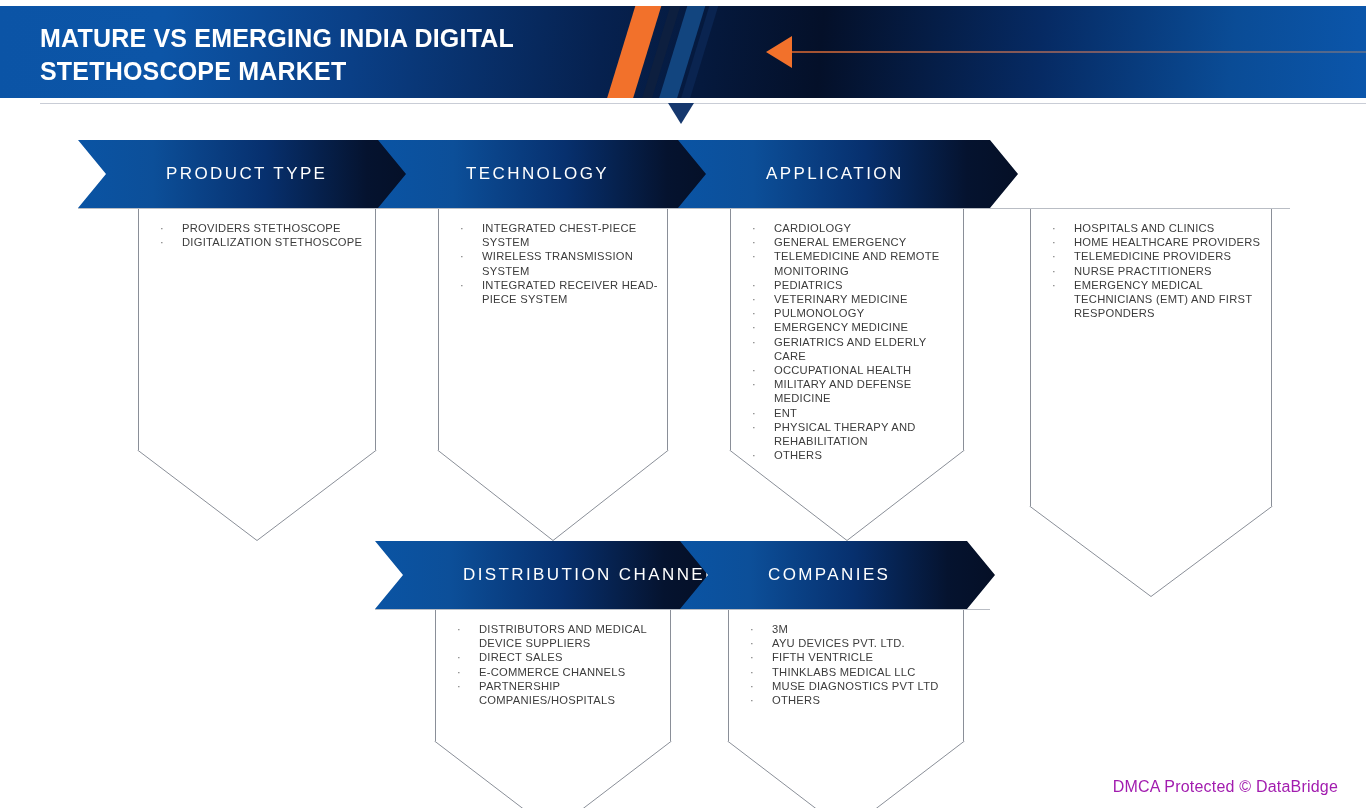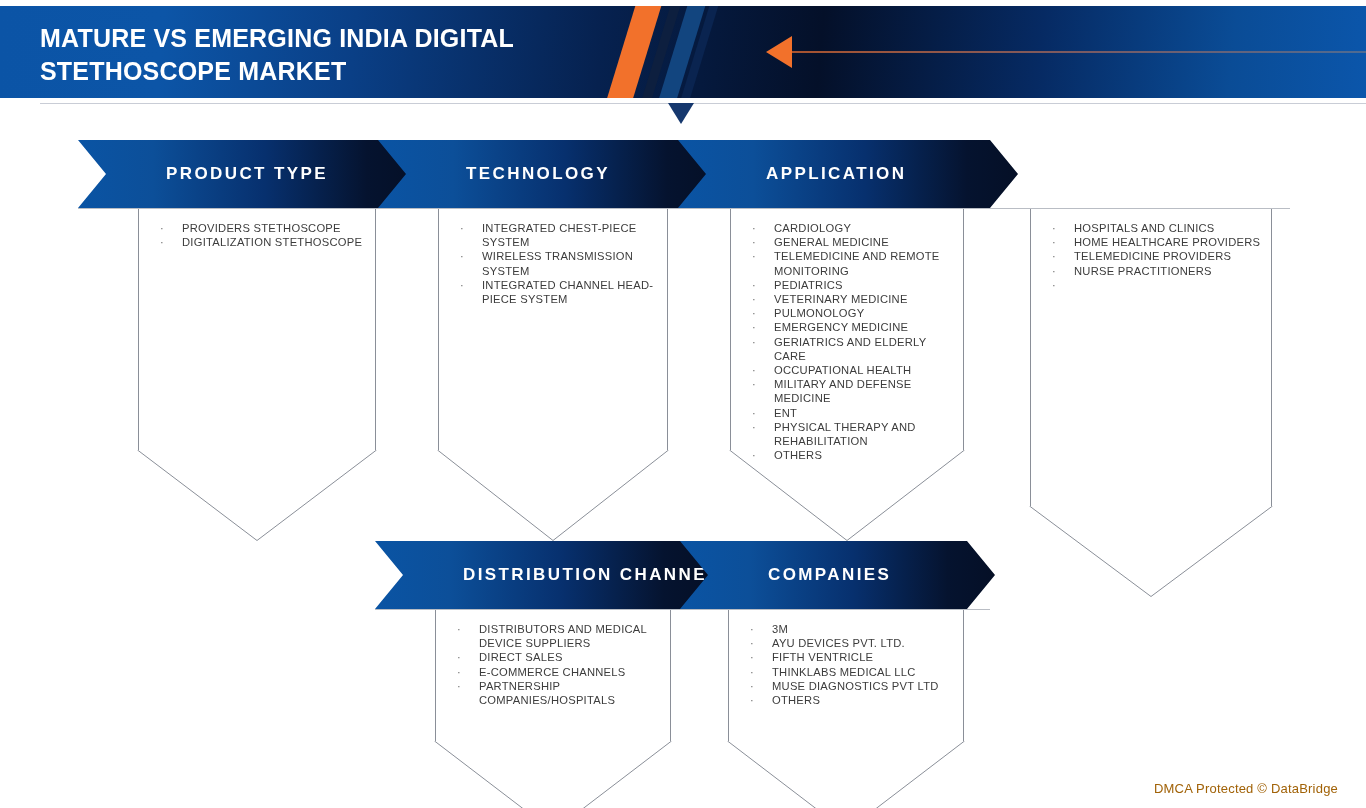--- a/index.html
+++ b/index.html
@@ -44,21 +44,21 @@
 
   
   .chev{
     position:absolute;height:68px;
     background:linear-gradient(90deg,#0a54a4 0%,#0c4f99 22%,#07306e 55%,#05132f 85%,#050f26 100%);
     -webkit-clip-path:polygon(0 0, calc(100% - 28px) 0, 100% 50%, calc(100% - 28px) 100%, 0 100%, 28px 50%);
     clip-path:polygon(0 0, calc(100% - 28px) 0, 100% 50%, calc(100% - 28px) 100%, 0 100%, 28px 50%);
     display:flex;align-items:center;
   }
   .chev .lbl{
-    color:#ffffff;font-weight:bold;font-size:17px;letter-spacing:2.4px;
+    color:#ffffff;font-weight:normal;font-size:17px;letter-spacing:2.4px;
     margin-left:88px;white-space:nowrap;
   }
 
   
   .card{position:absolute;}
   .card .body{
     position:absolute;left:0;top:0;width:100%;height:100%;
     background:#ffffff;
     border-left:1px solid #8a8f98;border-right:1px solid #8a8f98;
     box-sizing:border-box;
@@ -69,21 +69,21 @@
     position:absolute;left:22px;top:12px;right:10px;
     font-size:11.2px;line-height:14.2px;color:#3c3c3c;letter-spacing:0.25px;
   }
   .li{display:flex;align-items:flex-start;margin-bottom:0px;}
   .li .bullet{width:22px;flex:0 0 22px;color:#6a6a6a;font-size:11px;line-height:14.2px;}
   .li .txt{flex:1 1 auto;}
 
   .hline{position:absolute;height:1px;background:#b9bdc4;}
 
   .dmca{
-    position:absolute;right:28px;bottom:12px;color:#a16207;font-size:13px;
+    position:absolute;right:28px;bottom:12px;color:#a21caf;font-size:16px;
     letter-spacing:0.2px;
   }
 </style>
 </head>
 <body>
 
 <div class="stage">
 
   <div class="header">
     <div class="hdr-title">
@@ -144,41 +144,41 @@
       <div class="li">
           <span class="bullet">·</span>
           <span class="txt">INTEGRATED CHEST-PIECE SYSTEM</span>
         </div>
       <div class="li">
           <span class="bullet">·</span>
           <span class="txt">WIRELESS TRANSMISSION SYSTEM</span>
         </div>
       <div class="li">
           <span class="bullet">·</span>
-          <span class="txt">INTEGRATED CHANNEL HEAD-PIECE SYSTEM</span>
+          <span class="txt">INTEGRATED RECEIVER HEAD-PIECE SYSTEM</span>
         </div>
     </div>
   </div>
 
   <div class="card" style="left:730px;top:209px;width:234px;height:242px;">
     <div class="body"></div>
     <div class="vpoint" style="top:241px;">
       <svg width="236" height="92" viewBox="0 0 236 92">
         <polygon points="0.5,0 235.5,0 235.5,0.5 118,91 0.5,0.5" fill="#ffffff"></polygon>
         <polyline points="0.5,0 118,90.5 235.5,0" fill="none" stroke="#8a8f98" stroke-width="1"></polyline>
       </svg>
     </div>
     <div class="list">
       <div class="li">
           <span class="bullet">·</span>
           <span class="txt">CARDIOLOGY</span>
         </div>
       <div class="li">
           <span class="bullet">·</span>
-          <span class="txt">GENERAL MEDICINE</span>
+          <span class="txt">GENERAL EMERGENCY</span>
         </div>
       <div class="li">
           <span class="bullet">·</span>
           <span class="txt">TELEMEDICINE AND REMOTE MONITORING</span>
         </div>
       <div class="li">
           <span class="bullet">·</span>
           <span class="txt">PEDIATRICS</span>
         </div>
       <div class="li">
@@ -240,20 +240,21 @@
       <div class="li">
           <span class="bullet">·</span>
           <span class="txt">TELEMEDICINE PROVIDERS</span>
         </div>
       <div class="li">
           <span class="bullet">·</span>
           <span class="txt">NURSE PRACTITIONERS</span>
         </div>
       <div class="li">
           <span class="bullet">·</span>
+          <span class="txt">EMERGENCY MEDICAL TECHNICIANS (EMT) AND FIRST RESPONDERS</span>
         </div>
     </div>
   </div>
 
   <div class="chev" style="left:375px;top:541px;width:340px;">
     <span class="lbl">DISTRIBUTION CHANNEL</span>
   </div>
   <div class="chev" style="left:680px;top:541px;width:315px;">
     <span class="lbl">COMPANIES</span>
   </div>

